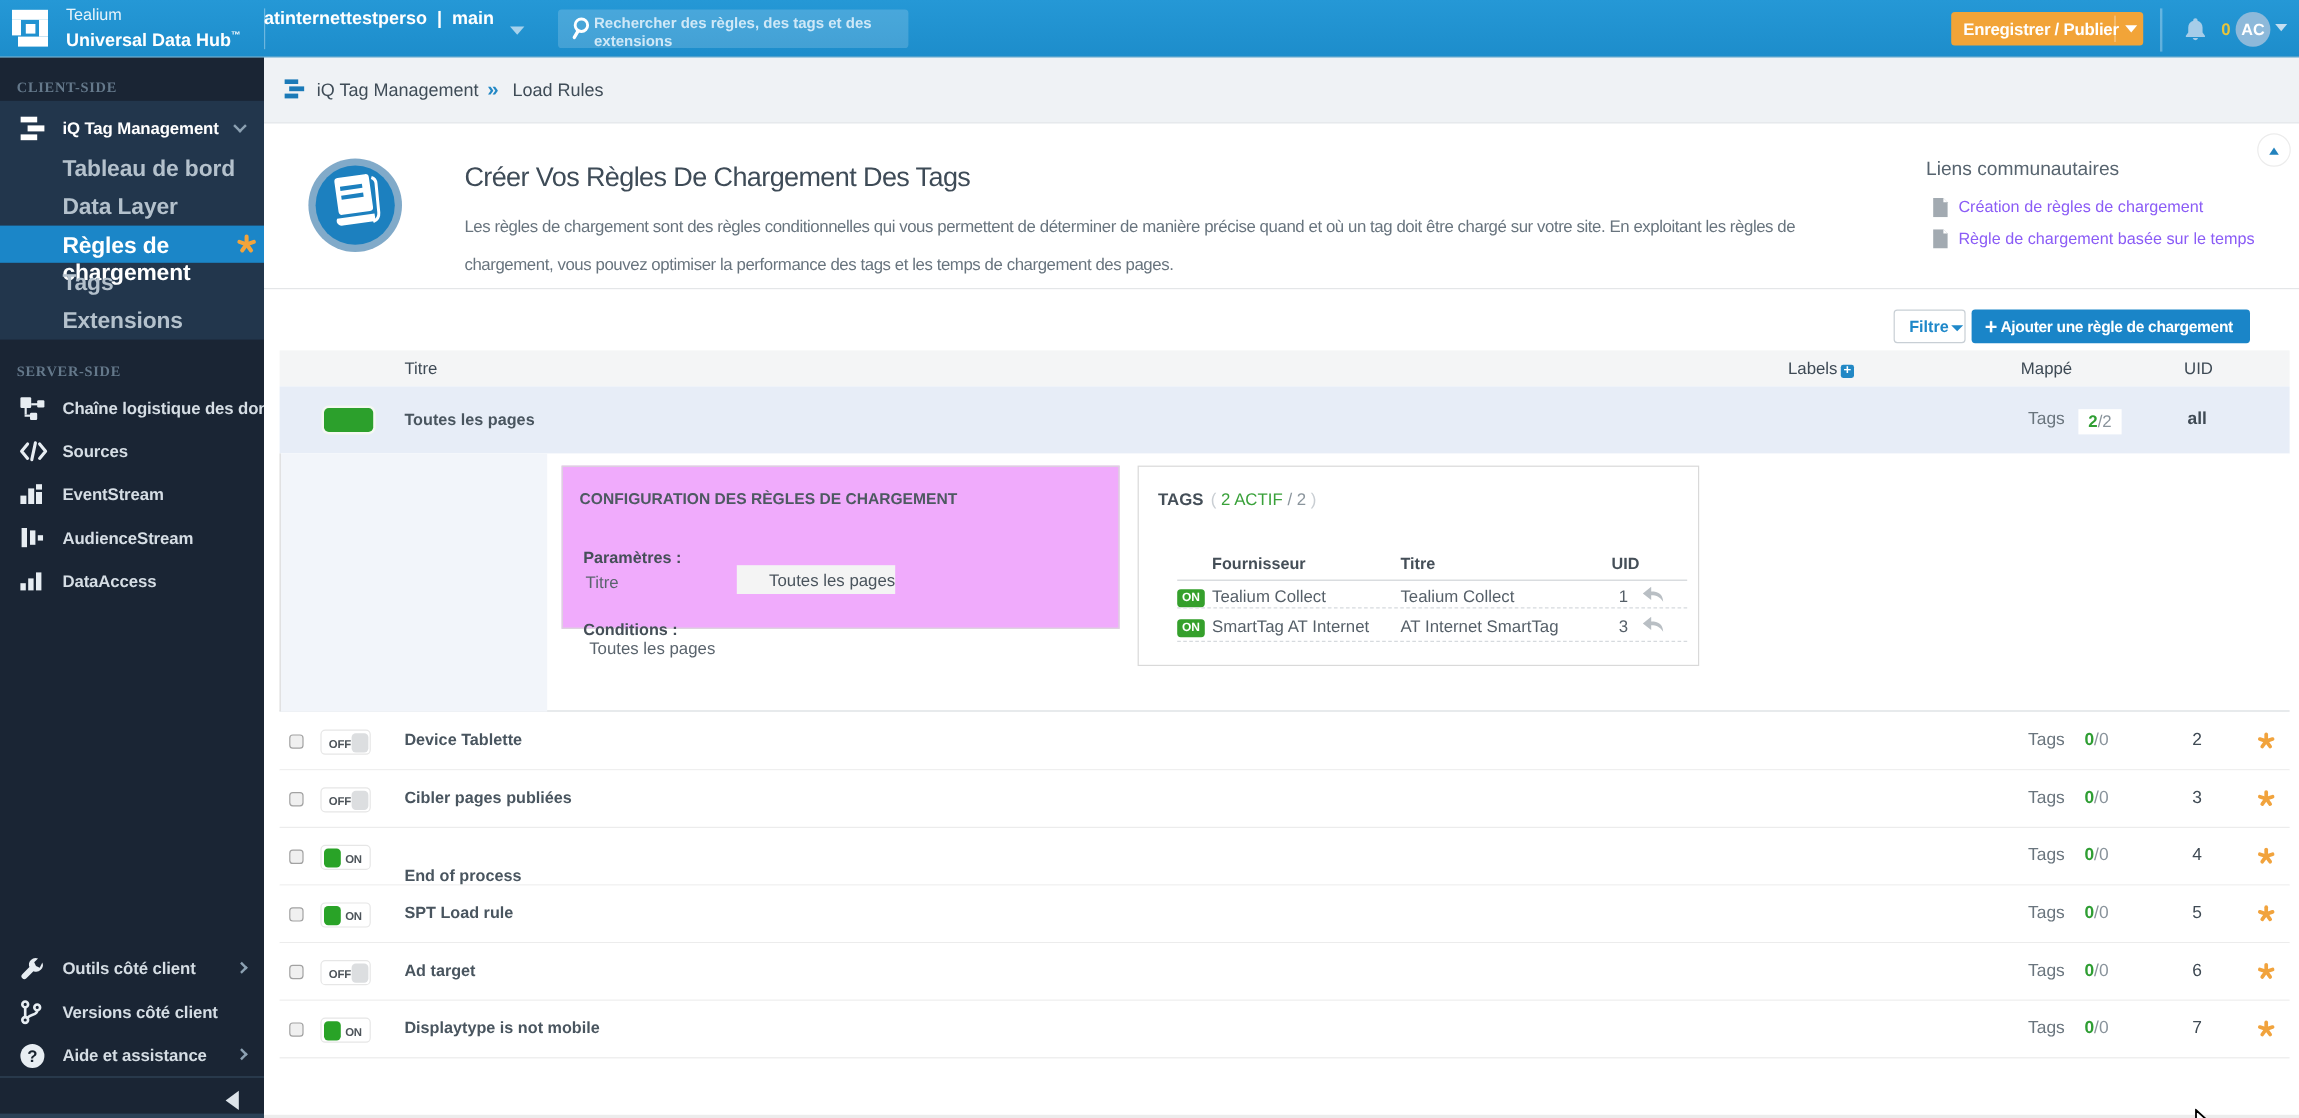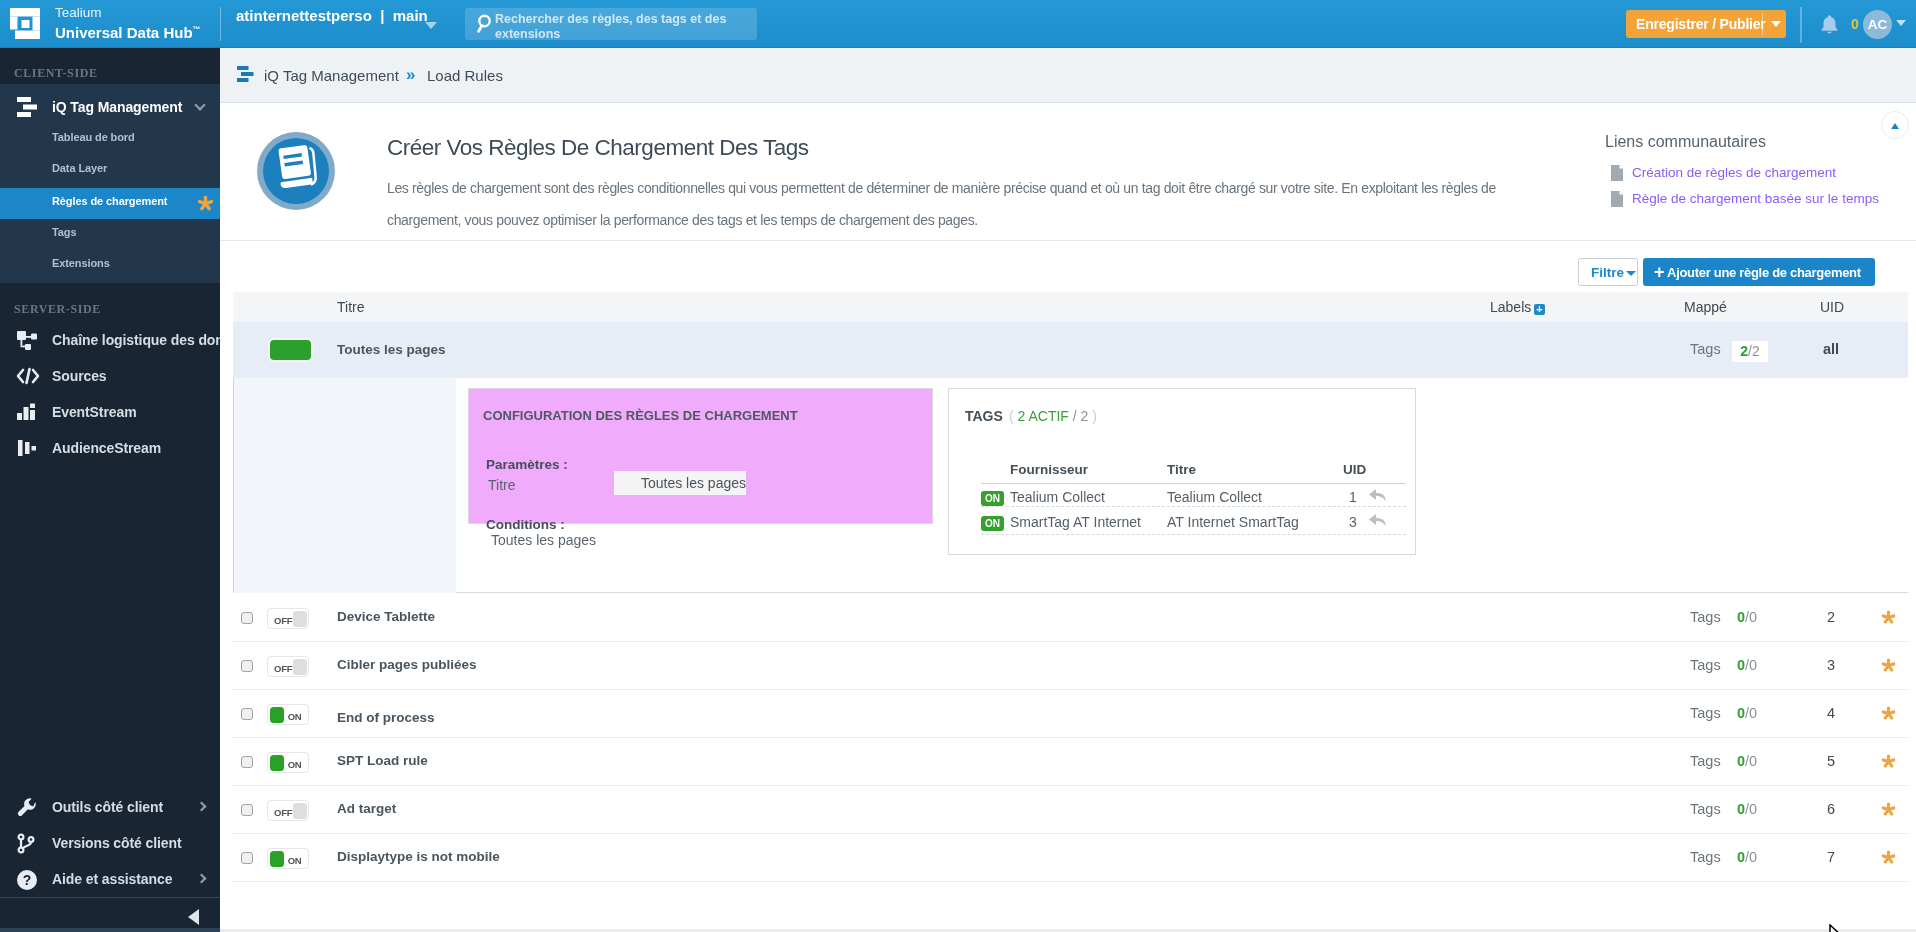--- a/index.html
+++ b/index.html
@@ -8,21 +8,21 @@
 .abs { position:absolute; }
 
 
 #topbar { position:absolute; left:0; top:0; width:1916px; height:48px;
   background:linear-gradient(#2598d6,#1d8dcb); border-bottom:1px solid #1a80b8; }
 #topbar .vsep1 { position:absolute; left:220px; top:7px; width:1px; height:34px; background:rgba(255,255,255,.35); }
 .brand { position:absolute; left:55px; top:5px; color:#fff; }
 .brand .t1 { font-size:13.5px; font-weight:400; color:#e8f4fb; line-height:16px; }
 .brand .t2 { font-size:15px; font-weight:bold; line-height:18px; }
 .brand .tm { font-size:8px; vertical-align:6px; }
-.acct { position:absolute; left:236px; top:6px; color:#fff; }
+.acct { position:absolute; left:220px; top:6px; color:#fff; }
 .acct .a1 { font-size:15px; font-weight:bold; line-height:19px; }
 .acct .a2 { font-size:12.5px; line-height:15px; color:#eaf5fc; letter-spacing:-.1px;margin-top:40px; }
 .caret-dn { width:0; height:0; border-left:6px solid transparent; border-right:6px solid transparent; border-top:7px solid #b9dcf2; }
 #acct-caret { position:absolute; left:425px; top:22px; }
 #searchbox { position:absolute; left:465px; top:8px; width:292px; height:32px; background:rgba(255,255,255,.17); border-radius:3px; }
 #searchbox .ph { position:absolute; left:30px; top:4px; width:235px; font-size:12.5px; line-height:15px; color:#cfe8f7; font-weight:bold; }
 #savebtn { position:absolute; left:1626px; top:10px; width:160px; height:28px; background:#f2a438; border-radius:3px; color:#fff; }
 #savebtn .txt { position:absolute; left:10px; top:6px; font-size:14px; font-weight:bold; letter-spacing:-.2px; }
 #savebtn .sep { position:absolute; left:136px; top:3px; width:1px; height:22px; background:rgba(255,255,255,.45); }
 #savebtn .c { position:absolute; left:145px; top:11px; border-left:5.5px solid transparent; border-right:5.5px solid transparent; border-top:6.5px solid #fff; }
@@ -31,21 +31,21 @@
 #avatar { position:absolute; left:1863px; top:10px; width:29px; height:29px; border-radius:50%; background:#8db9da; color:#fff; font-size:13.5px; font-weight:bold; text-align:center; line-height:29px; }
 #av-caret { position:absolute; left:1896px; top:20px; border-left:5.5px solid transparent; border-right:5.5px solid transparent; border-top:6.5px solid #c3def1; }
 
 
 #sidebar { position:absolute; left:0; top:48px; width:220px; height:884px; background:#1a2534; color:#cdd6de; overflow:hidden; }
 .seclabel { font-size:12px; font-weight:bold; color:#64788a; letter-spacing:.6px; position:absolute; left:14px;font-family:Liberation Serif, serif; }
 #menugroup { position:absolute; left:0; top:36px; width:220px; height:199px; background:#22364c; }
 .iqrow { position:absolute; left:0; top:6px; width:220px; height:36px; }
 .iqrow .label { position:absolute; left:52px; top:9px; font-size:14px; font-weight:bold; color:#fff; letter-spacing:-.1px; }
 .chev-dn { position:absolute; width:8px; height:8px; border-right:2px solid #8ca1b2; border-bottom:2px solid #8ca1b2; transform:rotate(45deg); }
-.sub { position:absolute; left:0; width:252px; height:31px; font-size:11px; font-weight:bold; color:#b4c1cc; letter-spacing:-.1px; }
+.sub { position:absolute; left:0; width:252px; height:31px; font-size:19px; font-weight:bold; color:#b4c1cc; letter-spacing:-.1px; }
 .sub span { position:absolute; left:52px; top:7px; }
 .sub.sel { background:#1b86c8; color:#fff; }
 .sideitem { position:absolute; left:0; width:220px; height:36px; font-size:14px; font-weight:bold; color:#d5dde4; letter-spacing:-.1px; }
 .sideitem .label { position:absolute; left:52px; top:9px; white-space:nowrap; }
 .sideitem svg { position:absolute; left:16px; top:7px; }
 .chev-rt { position:absolute; left:198px; top:13px; width:7px; height:7px; border-right:2px solid #8ca1b2; border-top:2px solid #8ca1b2; transform:rotate(45deg); }
 #sb-divider { position:absolute; left:0px; top:849px; width:220px; height:1px; background:#33485c; }
 #collapse { position:absolute; left:188px; top:861px; width:0; height:0; border-top:8px solid transparent; border-bottom:8px solid transparent; border-right:11px solid #dde4ea; }
 #bottomstrip-l { position:absolute; left:0; top:928px; width:220px; height:4px; background:#2b4156; }
 #bottomstrip-r { position:absolute; left:220px; top:929px; width:1696px; height:3px; background:#ececec; }
@@ -222,20 +222,30 @@
   <div class="sideitem" style="top:383px">
     <svg width="20" height="20" viewBox="0 0 20 20">
         <g fill="#e7edf2">
           <rect x="2" y="2" width="4.5" height="16"></rect>
           <rect x="9" y="4" width="4.5" height="12"></rect>
           <rect x="15.5" y="8" width="4.5" height="4.5"></rect>
         </g>
       </svg>
     <span class="label">AudienceStream</span>
   </div>
+  <div class="sideitem" style="top:419px">
+    <svg width="20" height="20" viewBox="0 0 20 20">
+        <g fill="#e7edf2">
+          <rect x="1" y="12" width="4.5" height="6"></rect>
+          <rect x="7.5" y="8" width="4.5" height="10"></rect>
+          <rect x="14" y="3" width="4.5" height="15"></rect>
+        </g>
+      </svg>
+    <span class="label">DataAccess</span>
+  </div>
 
   <div class="sideitem" style="top:742px">
     <svg width="21" height="21" viewBox="0 0 21 21">
         <path fill="#e7edf2" d="M19.3 5.1 a5.6 5.6 0 0 1 -7.4 7.2 L6 18.2 a2.4 2.4 0 0 1 -3.4 -3.4 l5.9 -5.9 A5.6 5.6 0 0 1 15.7 1.7 l-3.2 3.2 1.5 3.1 3.1 1.5 z"></path>
       </svg>
     <span class="label">Outils côté client</span>
     <div class="chev-rt"></div>
   </div>
   <div class="sideitem" style="top:778px">
     <svg width="20" height="21" viewBox="0 0 20 21">
@@ -410,21 +420,21 @@
         <line x1="7.5" y1="7.6" x2="10.8" y2="12.1"></line>
       </g>
     </svg>
 </div>
 <div class="trow" style="top:690px">
   <div class="checkbox"></div>
   <div class="toggle">
       <span class="knob-on"></span>
       <span class="lab on">ON</span>
     </div>
-  <div class="rowtitle abs" style="left:104px;top:20px">End of process</div>
+  <div class="rowtitle abs" style="left:104px;top:32px">End of process</div>
   <div class="tagscol">Tags</div>
   <div class="abs tagscol" style="left:1504px"><span class="cnt">0</span><span class="cntg">/0</span></div>
   <div class="uidcol">4</div>
   <svg class="star" width="15" height="15" viewBox="0 0 15 15">
       <g stroke="#f1a33d" stroke-width="3.1" stroke-linecap="round">
         <line x1="7.5" y1="7.6" x2="7.5" y2="2"></line>
         <line x1="7.5" y1="7.6" x2="2.2" y2="5.9"></line>
         <line x1="7.5" y1="7.6" x2="12.8" y2="5.9"></line>
         <line x1="7.5" y1="7.6" x2="4.2" y2="12.1"></line>
         <line x1="7.5" y1="7.6" x2="10.8" y2="12.1"></line>

